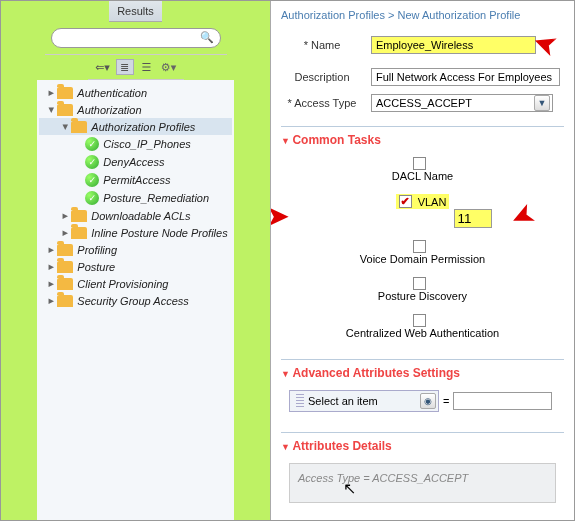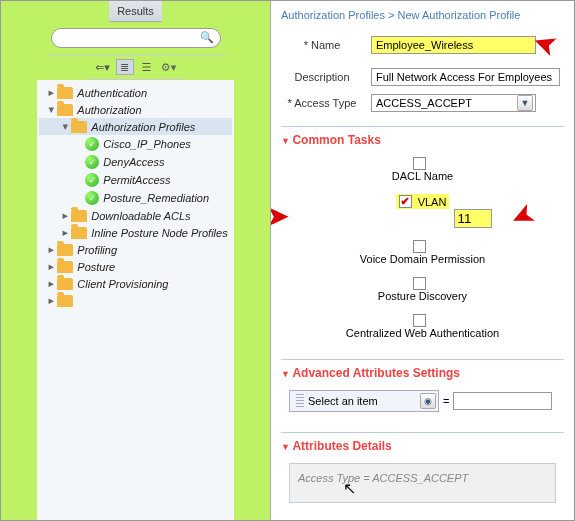--- a/index.html
+++ b/index.html
@@ -29,21 +29,21 @@
 
 .right-panel { flex: 1; background: #fff; padding: 8px 10px; overflow-y: auto; position: relative; }
 .breadcrumb { color: #4a7db0; font-size: 11px; margin-bottom: 8px; }
 .breadcrumb a { color: #4a7db0; text-decoration: none; }
 .form-row { display: flex; align-items: center; margin-bottom: 8px; }
 .form-label { width: 90px; text-align: center; padding-right: 8px; color: #333; }
 .req::before { content: '* '; }
 .form-input { flex: 1; max-width: 165px; padding: 2px 4px; border: 1px solid #999; font-size: 11px; margin-right: 4px; }
 .hl-yellow { background: #ffff66; }
 .hl-green { background: #b8ff5c; border: 1px solid #6a0; padding: 2px 3px; }
-.select-box { position: relative; display: inline-flex; align-items: center; border: 1px solid #999; background: #fff; width: 165px; padding: 2px 4px; }
+.select-box { position: relative; display: inline-flex; align-items: center; border: 1px solid #999; background: #fff; width: 182px; padding: 2px 4px; }
 .select-arrow { position: absolute; right: 2px; width: 16px; height: 16px; border: 1px solid #aaa; border-radius: 2px; background: linear-gradient(#fff,#ddd); display: flex; align-items: center; justify-content: center; color: #357; font-size: 9px; }
 
 .section-header { color: #ef4444; font-weight: bold; font-size: 12px; border-top: 1px solid #bcd; padding: 6px 0 4px; margin-top: 14px; }
 .section-header::before { content: '▼ '; font-size: 9px; }
 .task-row { display: flex; align-items: center; padding: 6px 8px; flex-direction: column; }
 .chk { width: 13px; height: 13px; border: 1px solid #888; margin-right: 6px; background: #fff; display: inline-flex; align-items: center; justify-content: center; }
 .chk.checked { background: #fff; color: #c00; font-size: 11px; font-weight: bold; }
 .vlan-input { width: 38px; padding: 1px 3px; border: 1px solid #999; margin-left: 100px; }
 .adv-row { padding: 6px 8px; display: flex; align-items: center; gap: 4px; }
 .adv-select { border: 1px solid #aac; background: #f0f4f8; padding: 3px 6px; width: 150px; position: relative; display: flex; align-items: center; }
@@ -129,20 +129,21 @@
           <span class="tree-label">Posture</span>
         </div>
       <div class="tree-item lvl1">
           <span class="tw">▸</span>
           <span class="folder"></span>
           <span class="tree-label">Client Provisioning</span>
         </div>
       <div class="tree-item lvl1">
           <span class="tw">▸</span>
           <span class="folder"></span>
+          <span class="tree-label">Security Group Access</span>
         </div>
     </div>
   </div>
 
   <div class="right-panel">
     <div class="breadcrumb">
       <a>Authorization Profiles</a> &gt;
       <span>New Authorization Profile</span>
     </div>
 

